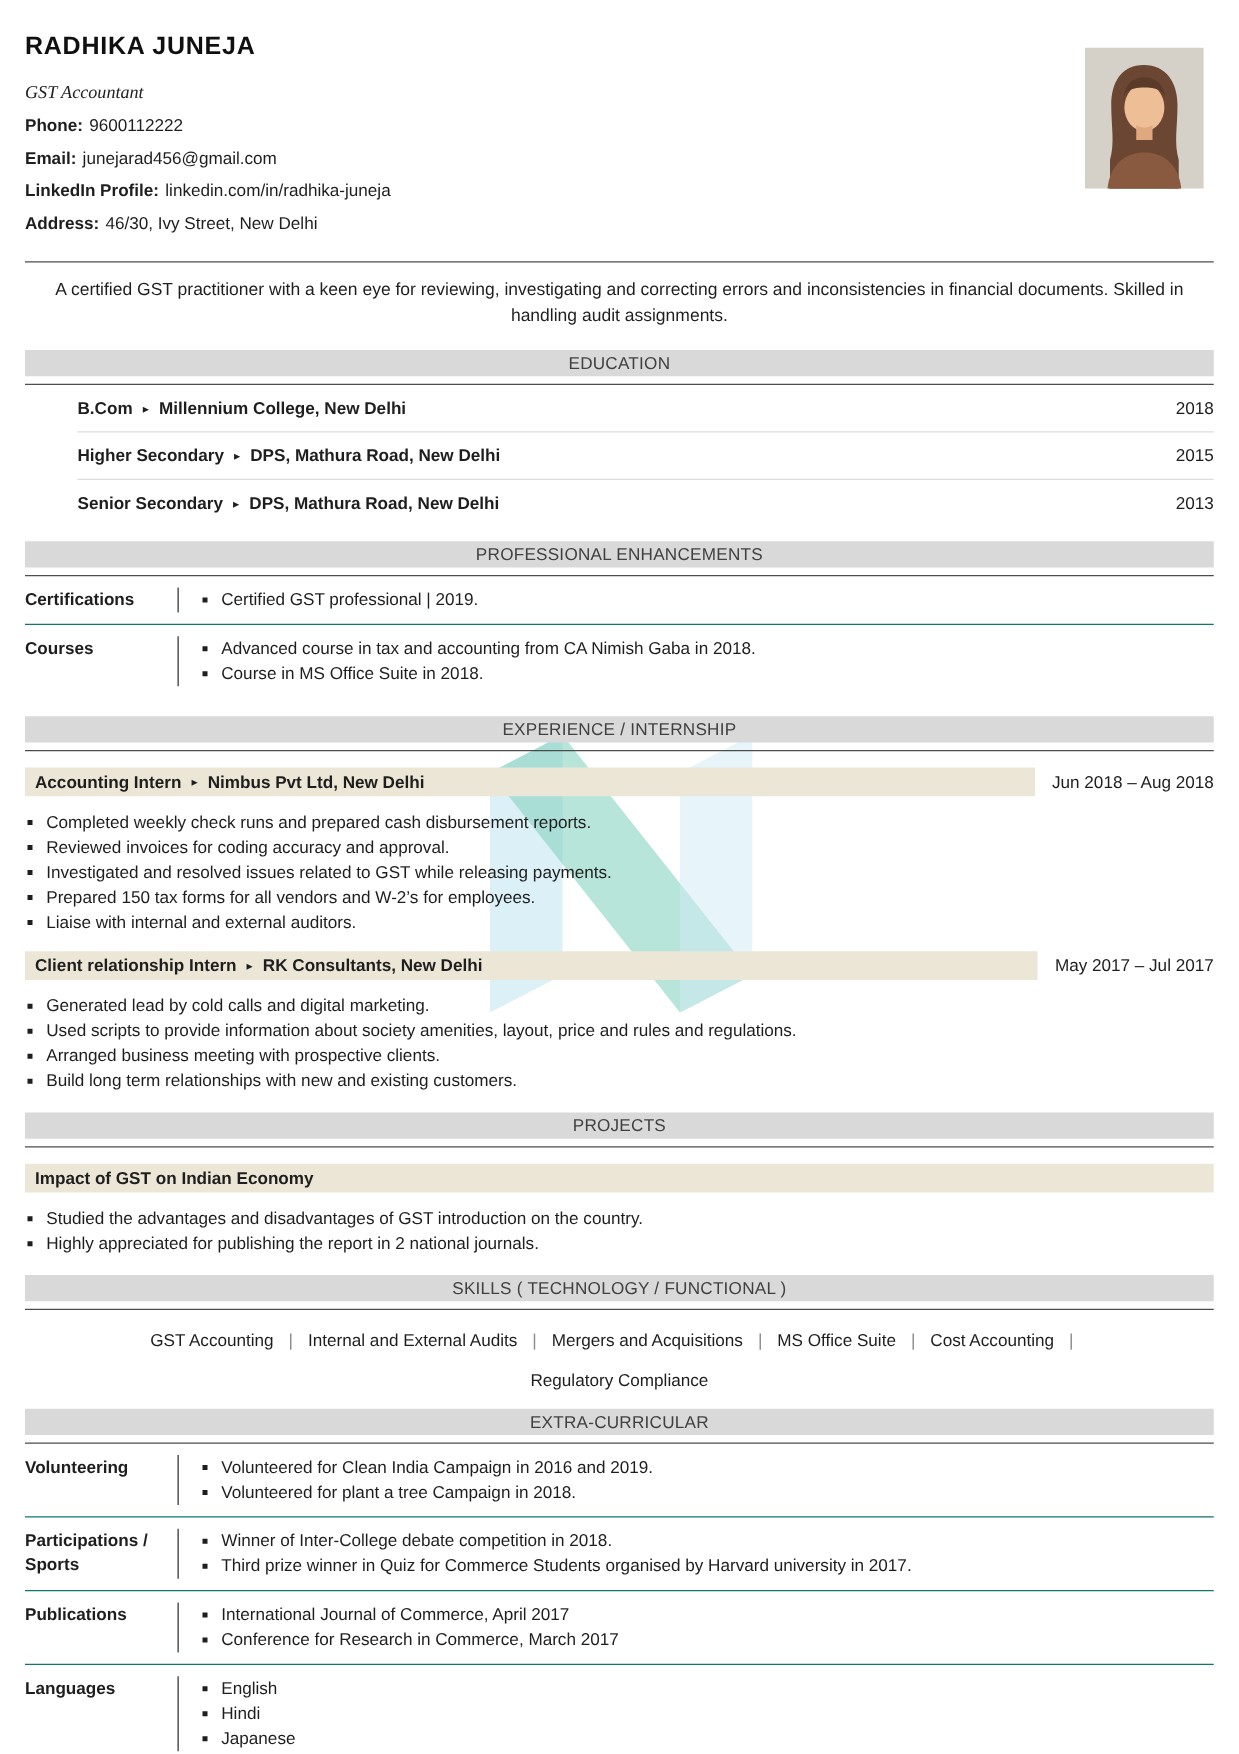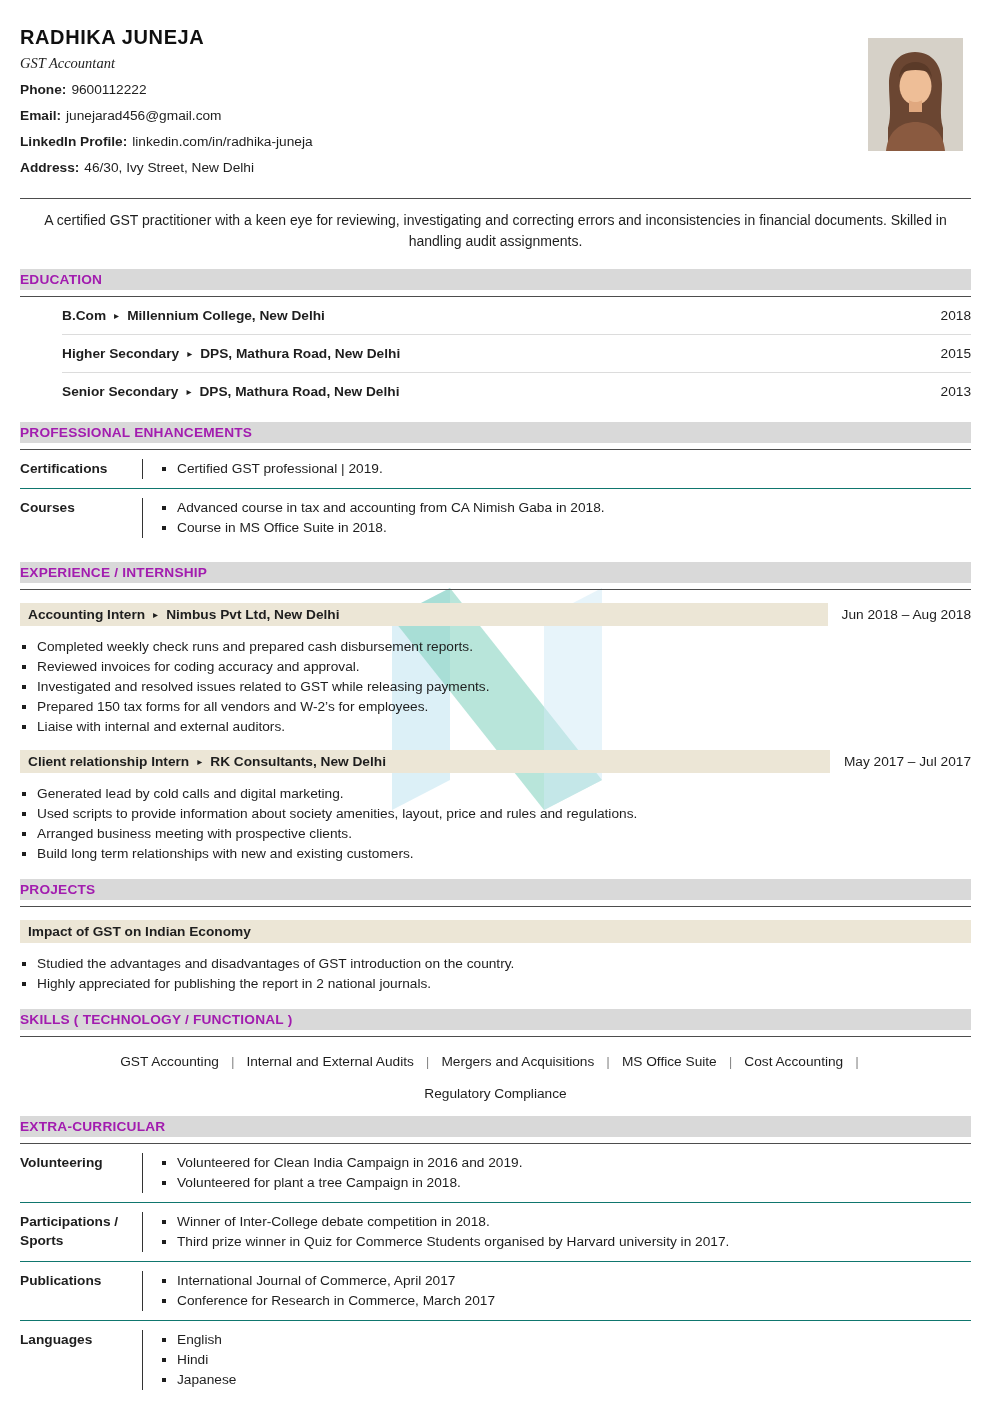--- a/index.html
+++ b/index.html
@@ -7,29 +7,29 @@
   body {
     width:991px; height:1403px; background:#ffffff;
     font-family:"Liberation Sans", sans-serif; color:#1e1e1e;
     position:relative; overflow:hidden;
   }
   .watermark { position:absolute; left:392px; top:588px; z-index:0; }
   .content { position:relative; z-index:1; padding:26px 20px 0 20px; }
 
   .header { display:flex; justify-content:space-between; align-items:flex-start;gap:22px; }
   .name { font-size:20px; font-weight:bold; letter-spacing:.6px; color:#101010; }
-  .job-title { font-family:"Liberation Serif", serif; font-style:italic; font-size:14.5px; margin-top:6px; color:#222; }
+  .job-title { font-family:"Liberation Serif", serif; font-style:italic; font-size:14.5px; margin-top:17px; color:#222; }
   .contact-line { margin-top:9px; font-size:13.7px; line-height:17px; }
   .c-label { font-weight:bold; margin-right:5px; }
   .photo { width:95px; height:113px; margin-top:12px; margin-right:8px; flex:none; }
 
   .top-rule { border-top:1px solid #4d4d4d; margin-top:22px; }
   .summary { text-align:center; font-size:14px; line-height:21px; padding:11px 6px 2px; }
 
-  .section-bar { margin-top:15px; background:#d9d9d9; font-weight:bold; font-size:13.7px; padding:3px 0; color:#a21caf; letter-spacing:.2px; }
+  .section-bar { margin-top:15px; background:#d9d9d9; text-align:center; font-weight:normal; font-size:13.7px; padding:3px 0; color:#404040; letter-spacing:.2px; }
   .section-rule { border-top:1px solid #4d4d4d; margin-top:6px; }
 
   .b { font-weight:bold; }
   .arrow { font-size:10px; margin:0 8px; position:relative; top:-1px; }
 
   .edu-row { display:flex; justify-content:space-between; align-items:center; padding:11px 0; border-bottom:1px solid #dcdcdc; font-size:13.7px;margin-left:42px; }
   .edu-rows .edu-row:last-child { border-bottom:none; padding-bottom:8px;gap:40px; }
 
   .lc-row { display:flex; padding:9px 0; border-bottom:1px solid #0f766e; }
   .lc-rows .lc-row:last-child { border-bottom:none; }

